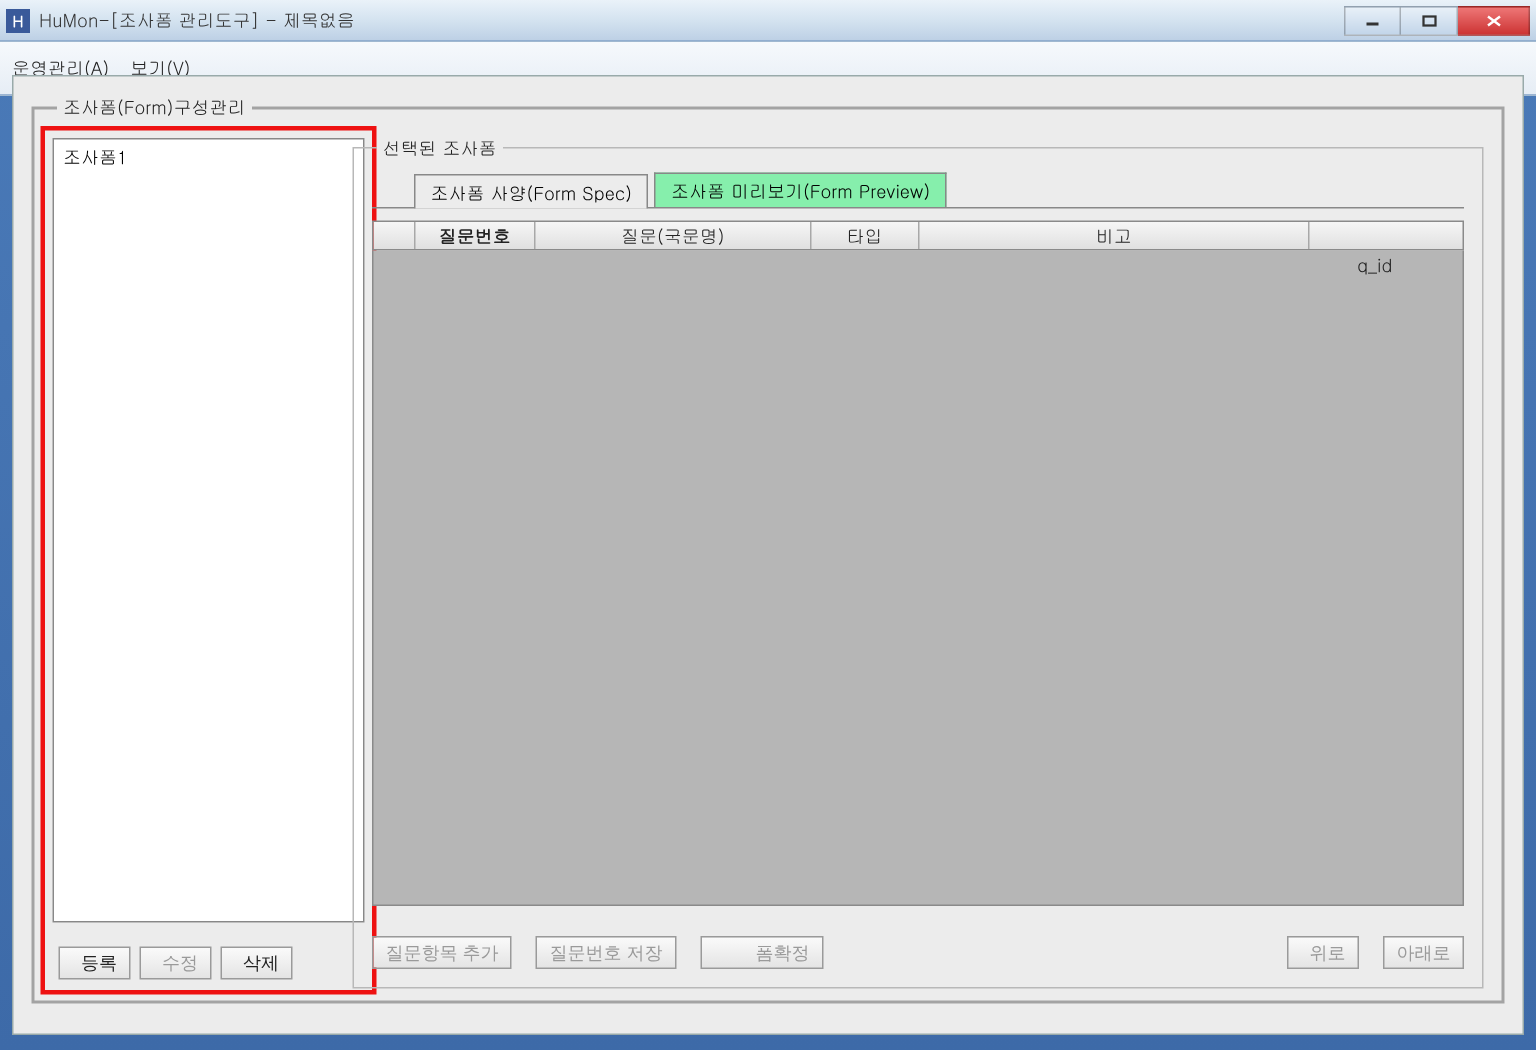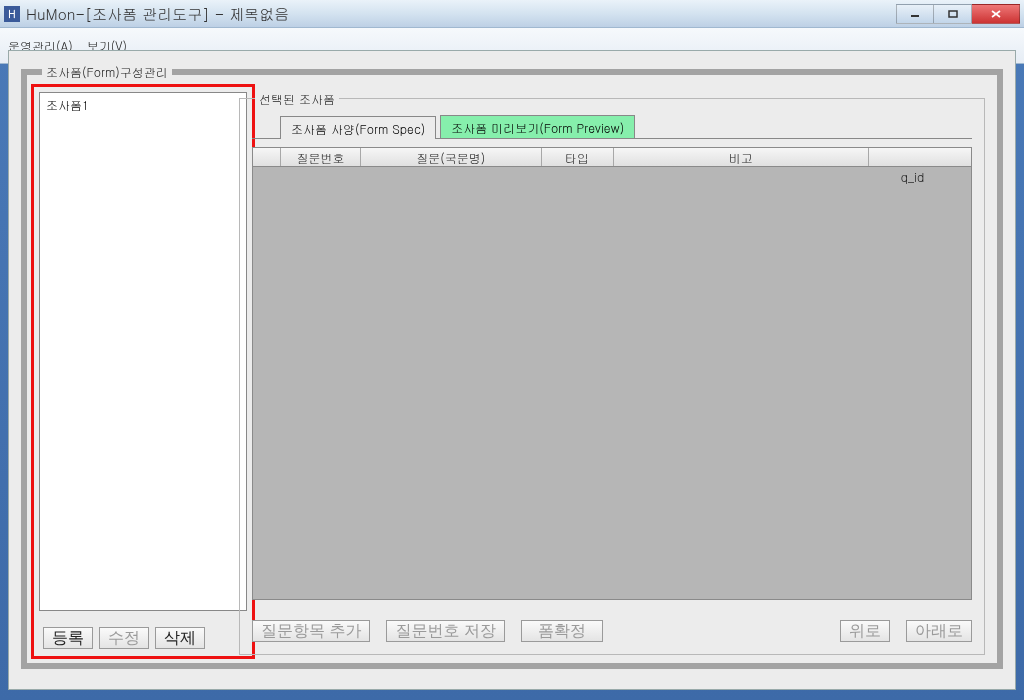--- a/index.html
+++ b/index.html
@@ -18,21 +18,21 @@
   display: flex; align-items: center;
   padding: 0 4px;
 }
 .titlebar .app-icon {
   width: 16px; height: 16px;
   background: #3a5a9a;
   margin-right: 6px;
   display: inline-flex; align-items:center; justify-content:center;
   font-size: 10px; color: #fff; font-weight: bold;
 }
-.titlebar .title-text { color: #333; font-size: 15px; }
+.titlebar .title-text { color: #333; font-size: 12px; }
 .winbtns { margin-left: auto; display: flex; gap: 0; }
 .winbtn {
   width: 38px; height: 20px;
   border: 1px solid rgba(0,0,0,0.25);
   display: flex; align-items:center; justify-content:center;
   font-size: 10px; font-weight:bold;
 }
 .winbtn.min { background: linear-gradient(to bottom,#e8f0f8,#c2d5e9); }
 .winbtn.max { background: linear-gradient(to bottom,#e8f0f8,#c2d5e9); border-left:none; }
 .winbtn.close { background: linear-gradient(to bottom,#e77,#c33); color:#fff; border-left:none; width:48px; }
@@ -47,21 +47,21 @@
 .menubar span u { text-decoration: underline; }
 .client {
   position: absolute;
   top: 50px; bottom: 10px; left: 8px; right: 8px;
   background: #ececec;
   border: 1px solid #9aa;
 }
 fieldset.outer {
   position: absolute;
   top: 12px; left: 10px; right: 10px; bottom: 20px;
-  border: 6px solid #a3a3a3;
+  border: 2px solid #a3a3a3;
   background: #ececec;
 }
 fieldset > legend {
   font-size: 12px; color:#222;
   padding: 0 4px;
   margin-left: 6px;
 }
 .left-panel {
   position: absolute;
   top: 10px; left: 8px;
@@ -85,22 +85,23 @@
 .left-buttons {
   position: absolute;
   bottom: 6px; left: 8px; right: 8px;
   display: flex; gap: 6px; justify-content: flex-start;
 }
 button.std {
   height: 22px; min-width: 48px;
   padding: 0 8px;
   background: linear-gradient(to bottom,#fafafa,#e4e4e4);
   border: 1px solid #9a9a9a;
-  font-size: 16px; color:#222;
+  font-size: 12px; color:#222;
   cursor: pointer;
+  text-align: right;
 }
 button.std:disabled { color:#9a9a9a; cursor:default; }
 fieldset.selected {
   position: absolute;
   top: 10px; left: 210px; right: 10px; bottom: 8px;
   border: 1px solid #b8b8b8;
 }
 .tabstrip {
   position: absolute;
   top: 8px; left: 12px; right: 12px;
@@ -131,21 +132,21 @@
   height: 20px;
   background: linear-gradient(to bottom,#f6f6f6,#e0e0e0);
   border: 1px solid #8a8a8a;
 }
 .gh {
   border-right: 1px solid #a8a8a8;
   display:flex; align-items:center; justify-content:center;
   font-size: 12px; color:#222;
 }
 .gh.rowhead { width: 28px; }
-.gh.c1 { width: 80px; }
+.gh.c1 { width: 80px; font-weight: bold; }
 .gh.c2 { flex: 2.4; }
 .gh.c3 { width: 72px; }
 .gh.c4 { flex: 3.4; }
 .gh.c5 { width: 88px; margin-top: 28px; }
 .gh.cspacer { width: 14px; border-right:none; }
 .grid-body {
   background: #b6b6b6;
   height: calc(100% - 20px);
   border: 1px solid #8a8a8a; border-top:none;
 }

